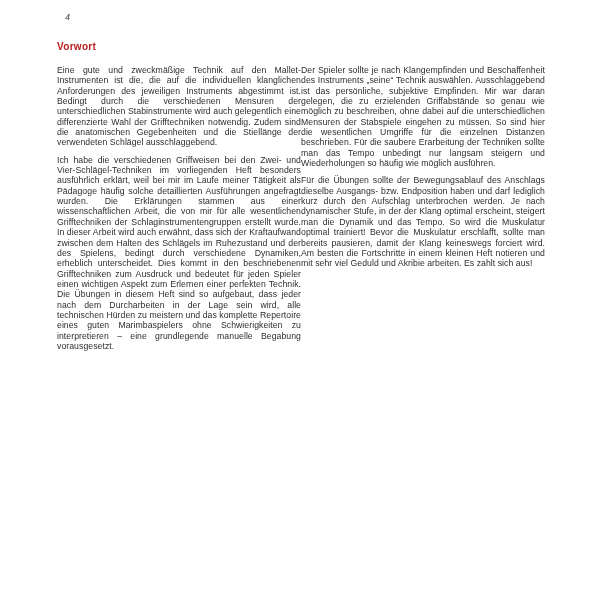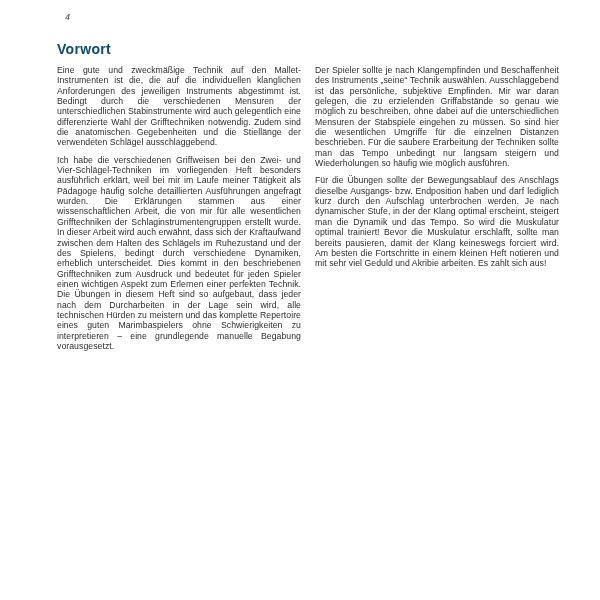--- a/index.html
+++ b/index.html
@@ -22,32 +22,31 @@
     top: 12px;
     font-size: 9px;
     font-style: italic;
     color: #3a3a3a;
   }
   .title {
     position: absolute;
     left: 57px;
     top: 41px;
     margin: 0;
-    font-size: 14px;
+    font-size: 10px;
     font-weight: bold;
     letter-spacing: 0.3px;
-    color: #0c4a6e;
+    color: #b91c1c;
   }
   .cols {
     position: absolute;
     left: 57px;
     top: 65px;
     width: 501px;
     display: flex;
-    gap: 14px;
   }
   .col {
     width: 244px;
     flex: 0 0 244px;
   }
   .col p {
     margin: 0 0 7px 0;
     font-size: 8.7px;
     line-height: 10.35px;
     text-align: justify;

